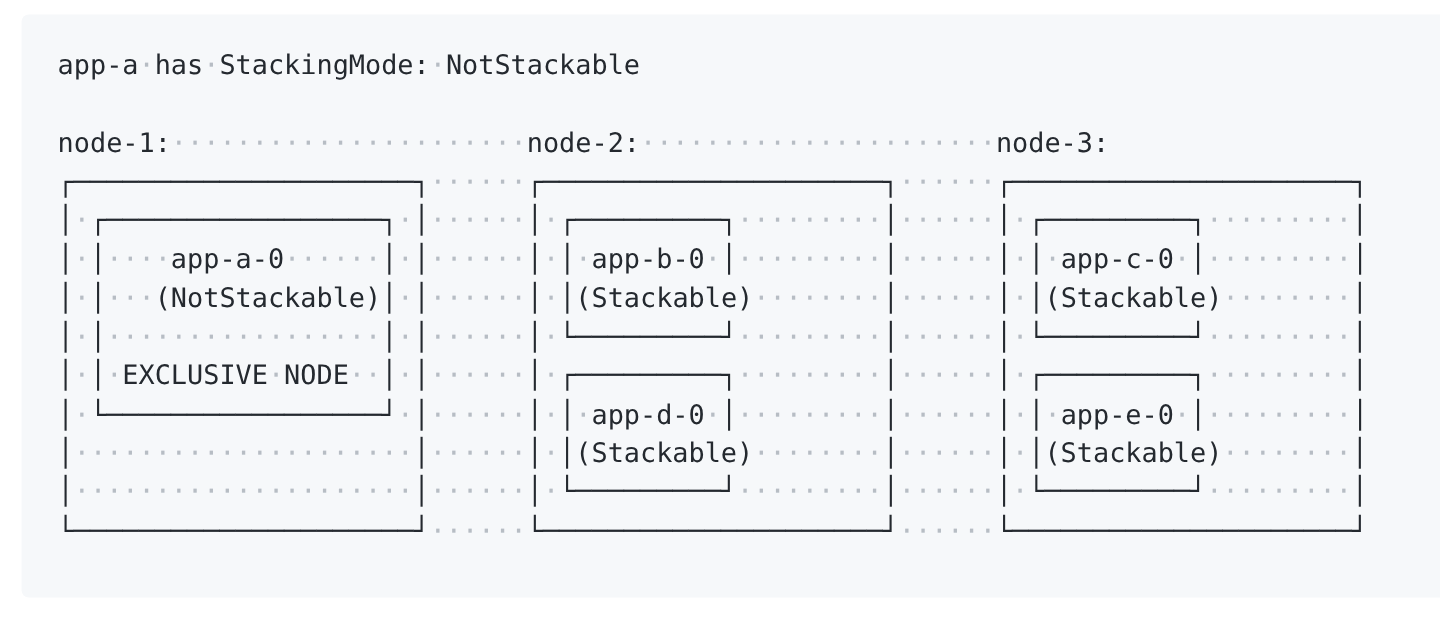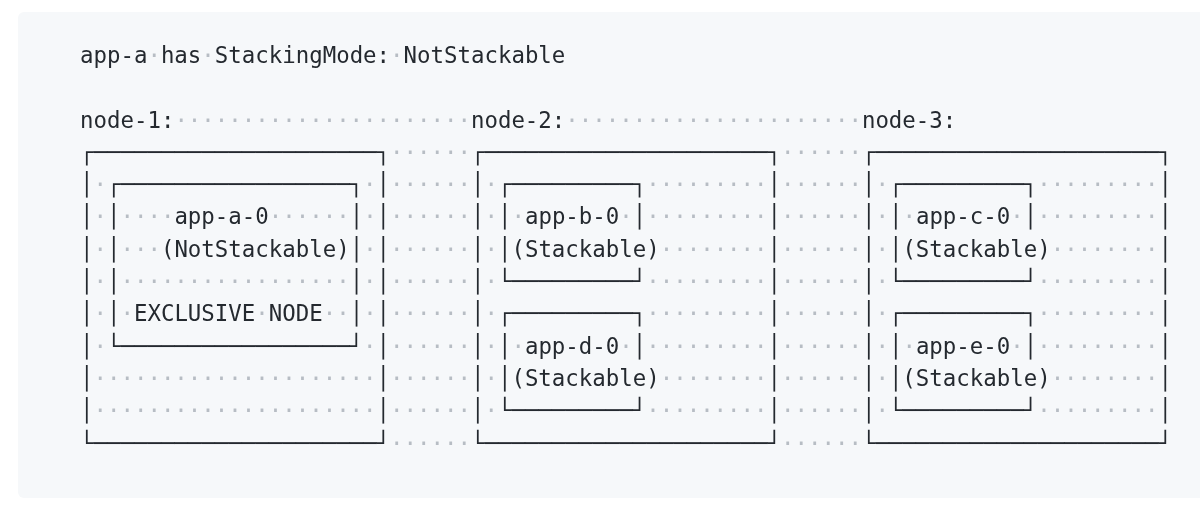--- a/index.html
+++ b/index.html
@@ -25,21 +25,20 @@
     font-family: "DejaVu Sans Mono", "Liberation Mono", monospace;
     font-size: 22.4px;
     line-height: 32.3px;
     color: #24292f;
     white-space: pre;
     letter-spacing: 0;
   }
   .diagram .row {
     height: 32.3px;
     white-space: pre;
-    margin-left: 32px;
   }
   .diagram .ws {
     color: #b7bdc4;
   }
 </style>
 </head>
 <body>
 
 <div class="code-block">
   <div class="diagram"><div class="row">app-a<span class="ws">·</span>has<span class="ws">·</span>StackingMode:<span class="ws">·</span>NotStackable</div><div class="row">&nbsp;</div><div class="row">node-1:<span class="ws">······················</span>node-2:<span class="ws">······················</span>node-3:</div><div class="row">┌─────────────────────┐<span class="ws">······</span>┌─────────────────────┐<span class="ws">······</span>┌─────────────────────┐</div><div class="row">│<span class="ws">·</span>┌─────────────────┐<span class="ws">·</span>│<span class="ws">······</span>│<span class="ws">·</span>┌─────────┐<span class="ws">·········</span>│<span class="ws">······</span>│<span class="ws">·</span>┌─────────┐<span class="ws">·········</span>│</div><div class="row">│<span class="ws">·</span>│<span class="ws">····</span>app-a-0<span class="ws">······</span>│<span class="ws">·</span>│<span class="ws">······</span>│<span class="ws">·</span>│<span class="ws">·</span>app-b-0<span class="ws">·</span>│<span class="ws">·········</span>│<span class="ws">······</span>│<span class="ws">·</span>│<span class="ws">·</span>app-c-0<span class="ws">·</span>│<span class="ws">·········</span>│</div><div class="row">│<span class="ws">·</span>│<span class="ws">···</span>(NotStackable)│<span class="ws">·</span>│<span class="ws">······</span>│<span class="ws">·</span>│(Stackable)<span class="ws">········</span>│<span class="ws">······</span>│<span class="ws">·</span>│(Stackable)<span class="ws">········</span>│</div><div class="row">│<span class="ws">·</span>│<span class="ws">·················</span>│<span class="ws">·</span>│<span class="ws">······</span>│<span class="ws">·</span>└─────────┘<span class="ws">·········</span>│<span class="ws">······</span>│<span class="ws">·</span>└─────────┘<span class="ws">·········</span>│</div><div class="row">│<span class="ws">·</span>│<span class="ws">·</span>EXCLUSIVE<span class="ws">·</span>NODE<span class="ws">··</span>│<span class="ws">·</span>│<span class="ws">······</span>│<span class="ws">·</span>┌─────────┐<span class="ws">·········</span>│<span class="ws">······</span>│<span class="ws">·</span>┌─────────┐<span class="ws">·········</span>│</div><div class="row">│<span class="ws">·</span>└─────────────────┘<span class="ws">·</span>│<span class="ws">······</span>│<span class="ws">·</span>│<span class="ws">·</span>app-d-0<span class="ws">·</span>│<span class="ws">·········</span>│<span class="ws">······</span>│<span class="ws">·</span>│<span class="ws">·</span>app-e-0<span class="ws">·</span>│<span class="ws">·········</span>│</div><div class="row">│<span class="ws">·····················</span>│<span class="ws">······</span>│<span class="ws">·</span>│(Stackable)<span class="ws">········</span>│<span class="ws">······</span>│<span class="ws">·</span>│(Stackable)<span class="ws">········</span>│</div><div class="row">│<span class="ws">·····················</span>│<span class="ws">······</span>│<span class="ws">·</span>└─────────┘<span class="ws">·········</span>│<span class="ws">······</span>│<span class="ws">·</span>└─────────┘<span class="ws">·········</span>│</div><div class="row">└─────────────────────┘<span class="ws">······</span>└─────────────────────┘<span class="ws">······</span>└─────────────────────┘</div></div>

